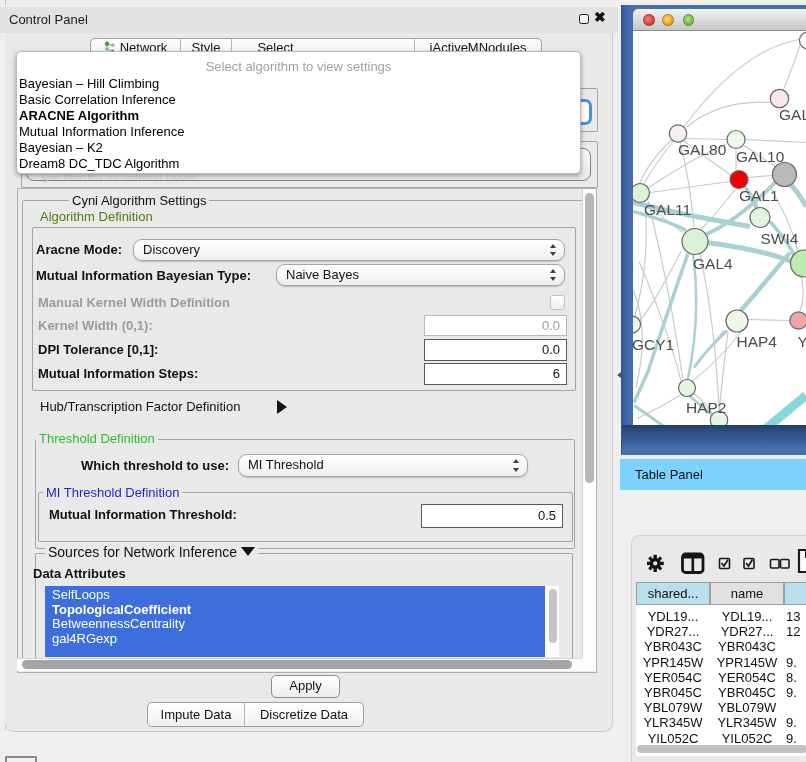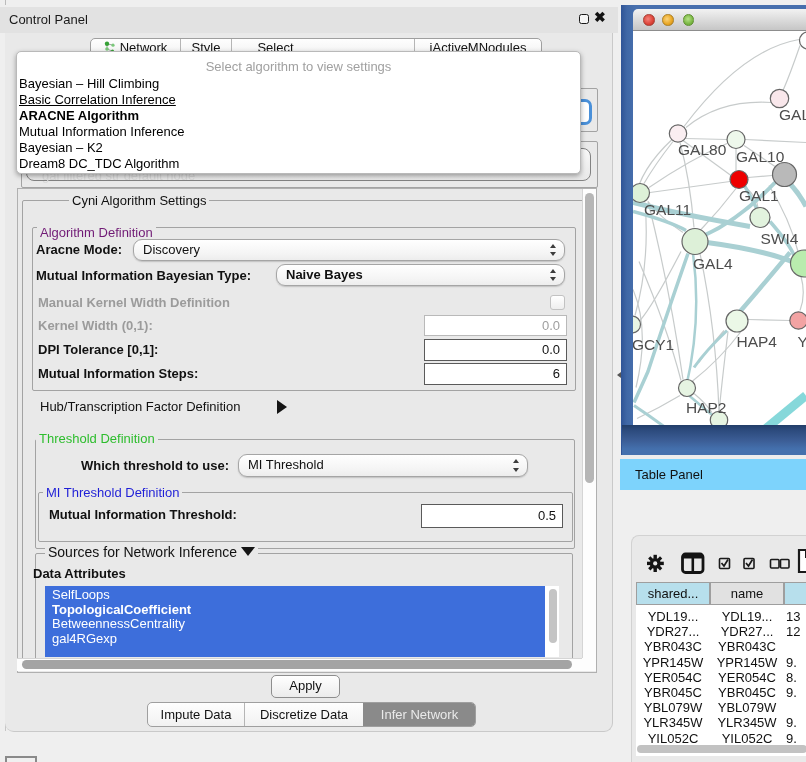--- a/index.html
+++ b/index.html
@@ -98,26 +98,26 @@
 <div class="abs" style="left:26px;top:148px;width:565px;height:33px;border:1.5px solid #828282;border-radius:8px;background:linear-gradient(#f8f8f8,#e8e8e8);box-sizing:border-box;"></div>
 <div class="abs" style="left:42px;top:168px;color:#d8d8d8;font-size:13px;">gal filtered str default node</div>
 
 <div class="abs" id="pane"></div>
 <div id="paneinner" class="abs" style="left:17px;top:189px;width:579px;height:482px;overflow:hidden;">
 
   <div class="gbox" style="left:4.5px;top:10.5px;width:560px;height:600px;"></div>
   <div class="gtitle" style="left:8px;top:4px;margin-left:44px;">Cyni Algorithm Settings</div>
 
   <div class="gbox" style="left:15px;top:38px;width:542px;height:162px;"></div>
-  <div class="gtitle" style="left:20px;top:36px;color:#701a75;">Algorithm Definition</div>
+  <div class="gtitle" style="left:20px;top:20px;color:#4d7c0f;">Algorithm Definition</div>
 
   <div class="lbl b" style="left:19px;top:53px;">Aracne Mode:</div>
   <div class="combo" style="left:116px;top:50px;width:432px;height:22px;">Discovery<span class="st"></span></div>
   <div class="lbl b" style="left:19px;top:79px;">Mutual Information Bayesian Type:</div>
-  <div class="combo" style="left:259px;top:75px;width:289px;height:22px;font-weight:bold;">Naive Bayes<span class="st"></span></div>
+  <div class="combo" style="left:259px;top:75px;width:289px;height:22px;">Naive Bayes<span class="st"></span></div>
   <div class="lbl b gray" style="left:21px;top:106px;">Manual Kernel Width Definition</div>
   <div style="position:absolute;left:533px;top:106px;width:13px;height:13px;border:1px solid #c2c2c2;border-radius:3px;background:linear-gradient(#ffffff,#eeeeee);"></div>
   <div class="lbl b gray" style="left:21px;top:129px;">Kernel Width (0,1):</div>
   <div class="fld" style="left:407px;top:126px;width:143px;height:21px;border-color:#b9b9b9;color:#9e9e9e;">0.0</div>
   <div class="lbl b" style="left:21px;top:153px;">DPI Tolerance [0,1]:</div>
   <div class="fld" style="left:407px;top:150px;width:143px;height:22px;border:1.5px solid #5a5a5a;">0.0</div>
   <div class="lbl b" style="left:21px;top:177px;">Mutual Information Steps:</div>
   <div class="fld" style="left:407px;top:174px;width:143px;height:22px;border:1.5px solid #5a5a5a;">6</div>
   <div class="lbl" style="left:23px;top:210px;">Hub/Transcription Factor Definition</div>
   <div style="position:absolute;left:260px;top:211px;width:0;height:0;border-top:7px solid transparent;border-bottom:7px solid transparent;border-left:10px solid #151515;"></div>
@@ -146,32 +146,31 @@
   <div class="sbtrack" style="left:565px;top:0;width:13px;height:469px;border-left:1px solid #d5d5d5;"></div>
   <div class="sbthumb" style="left:567.5px;top:4px;width:9px;height:290px;"></div>
   <div class="sbtrack" style="left:0px;top:468.5px;width:565px;height:13.5px;border-top:1px solid #d5d5d5;"></div>
   <div class="sbthumb" style="left:5px;top:471px;width:550px;height:9px;background:#a4a4a4;"></div>
   <div class="sbtrack" style="left:565px;top:468.5px;width:14px;height:13.5px;"></div>
 </div>
 
 <div class="abs" id="popup">
   <div class="hd">Select algorithm to view settings</div>
   <div class="it" style="top:24px;">Bayesian – Hill Climbing</div>
-  <div class="it" style="top:40px;text-decoration:underline;">Basic Correlation Inference</div>
+  <div class="it" style="top:40px;">Basic Correlation Inference</div>
   <div class="it b" style="top:56px;">ARACNE Algorithm</div>
   <div class="it" style="top:72px;">Mutual Information Inference</div>
   <div class="it" style="top:88px;">Bayesian – K2</div>
   <div class="it" style="top:104px;">Dream8 DC_TDC Algorithm</div>
 </div>
 
 <div class="abs" id="apply">Apply</div>
 <div class="seg" id="bottabs" style="left:147px;top:702px;height:23px;font-size:13px;">
   <div class="sg" style="width:96px;">Impute Data</div>
   <div class="sg" style="width:118px;">Discretize Data</div>
-  <div class="sg" style="width:111px;background:#8a8a8a;color:#eaeaea;border-left-color:#8a8a8a;">Infer Network</div>
 </div>
 <div class="abs" id="cornerbox" style="left:5px;top:756px;width:28px;height:6px;border:2px solid #8a8a8a;background:#f0f0f0;"></div>
 
 <div class="abs" style="left:616.5px;top:372px;width:0;height:0;border-top:3.5px solid transparent;border-bottom:3.5px solid transparent;border-right:4.5px solid #555;"></div>
 <div class="abs" id="desktop">
   <div id="netwin">
     <div id="nettb">
       <div class="tl" style="left:10px;background:radial-gradient(circle at 4px 4px,#f3827a,#dd4338 60%,#b33127);border:0.5px solid #a5392e;"></div>
       <div class="tl" style="left:29px;background:radial-gradient(circle at 4px 4px,#fbd37a,#e9a623 60%,#c2851a);border:0.5px solid #ab7d1f;"></div>
       <div class="tl" style="left:49.5px;background:radial-gradient(circle at 4px 4px,#b7e388,#7cb845 60%,#5f9c31);border:0.5px solid #5f9031;"></div>

